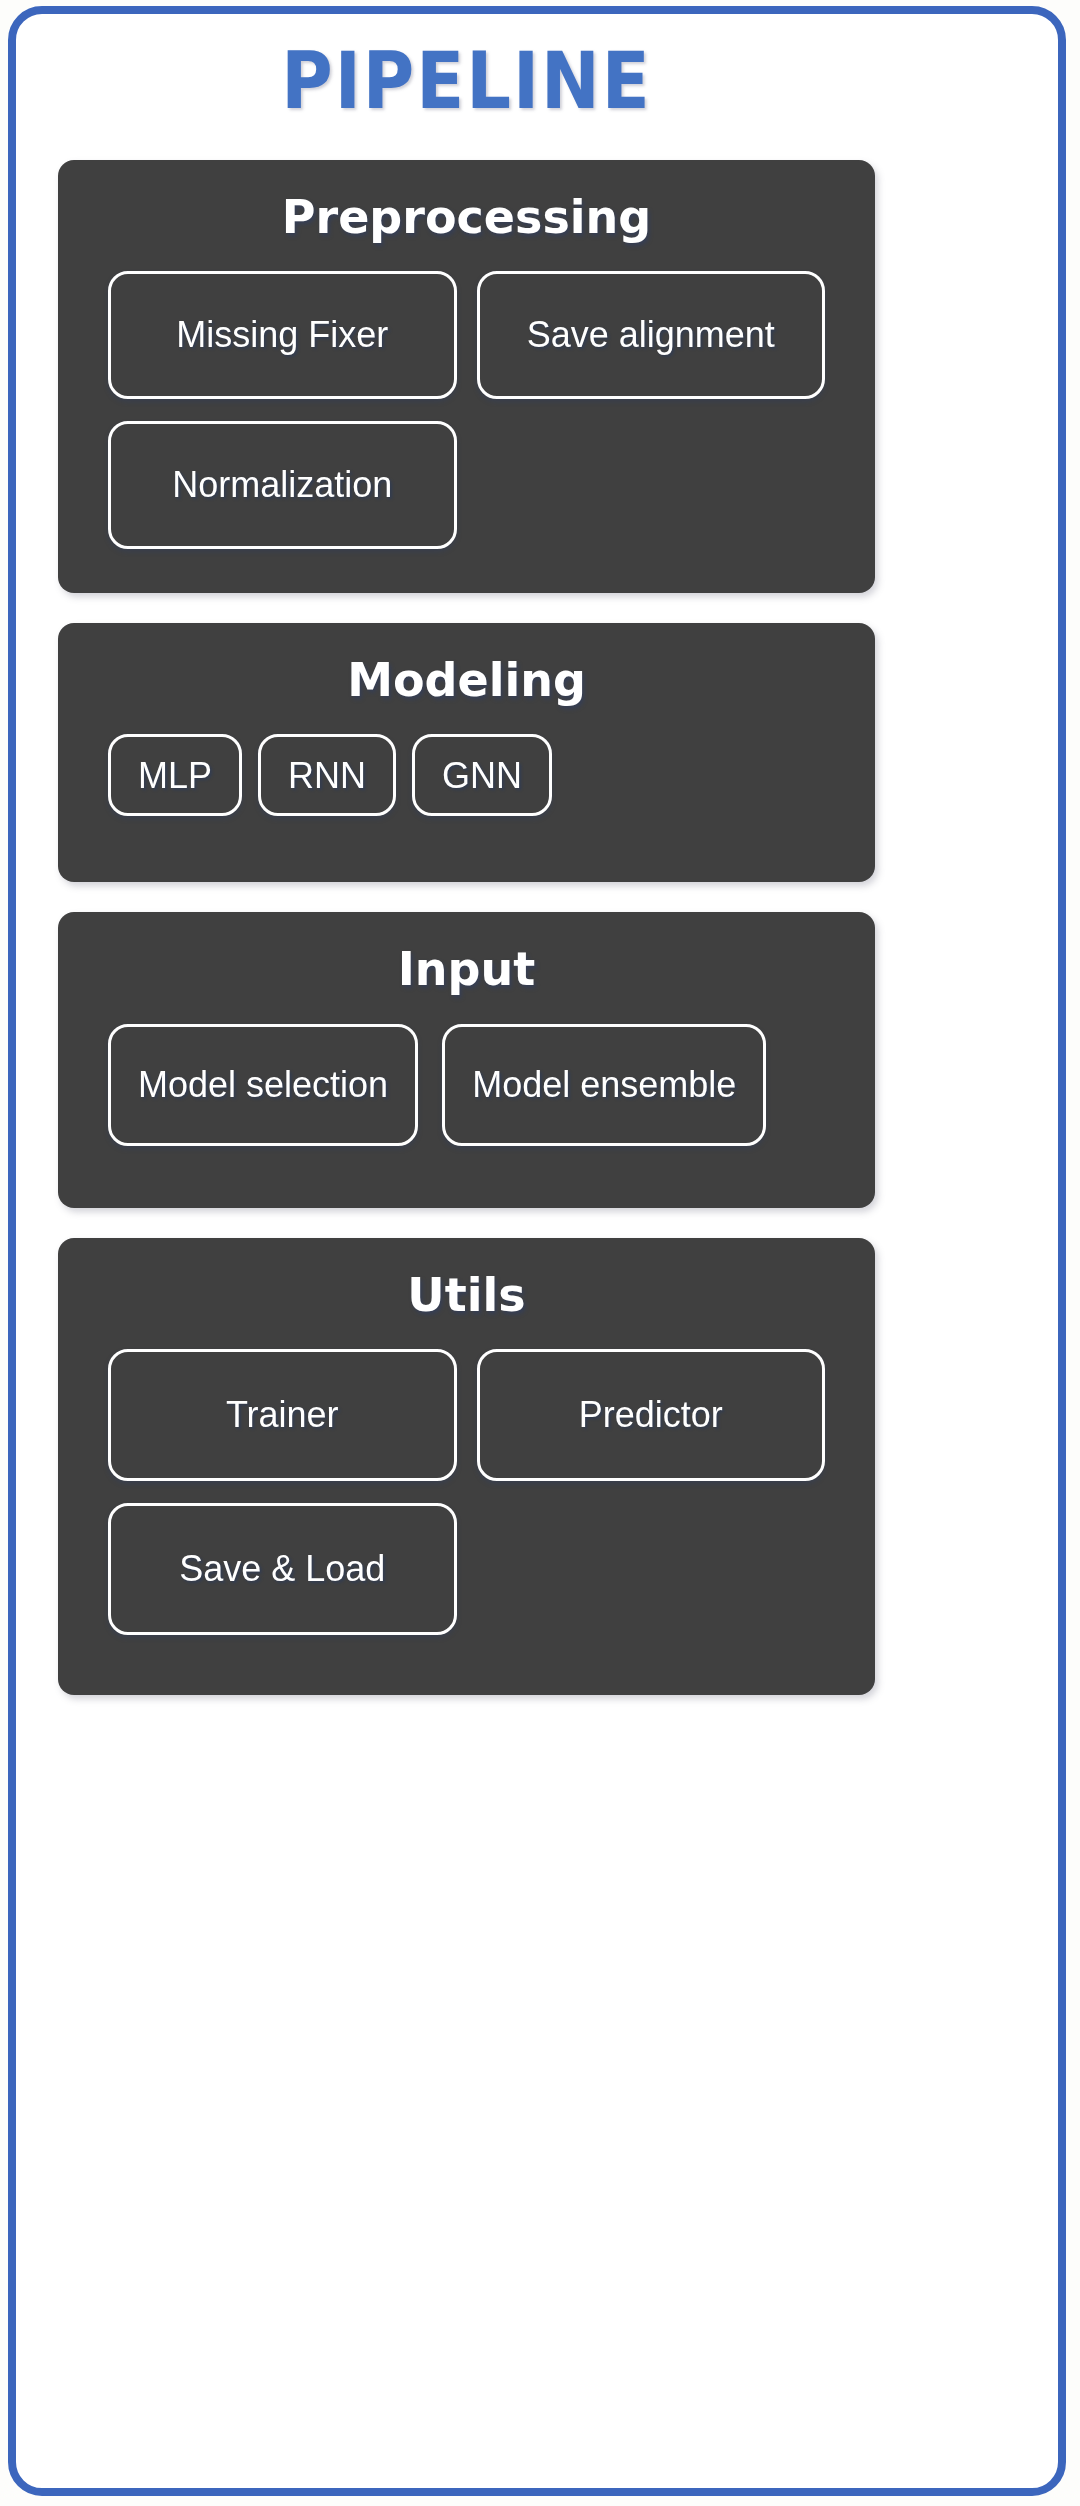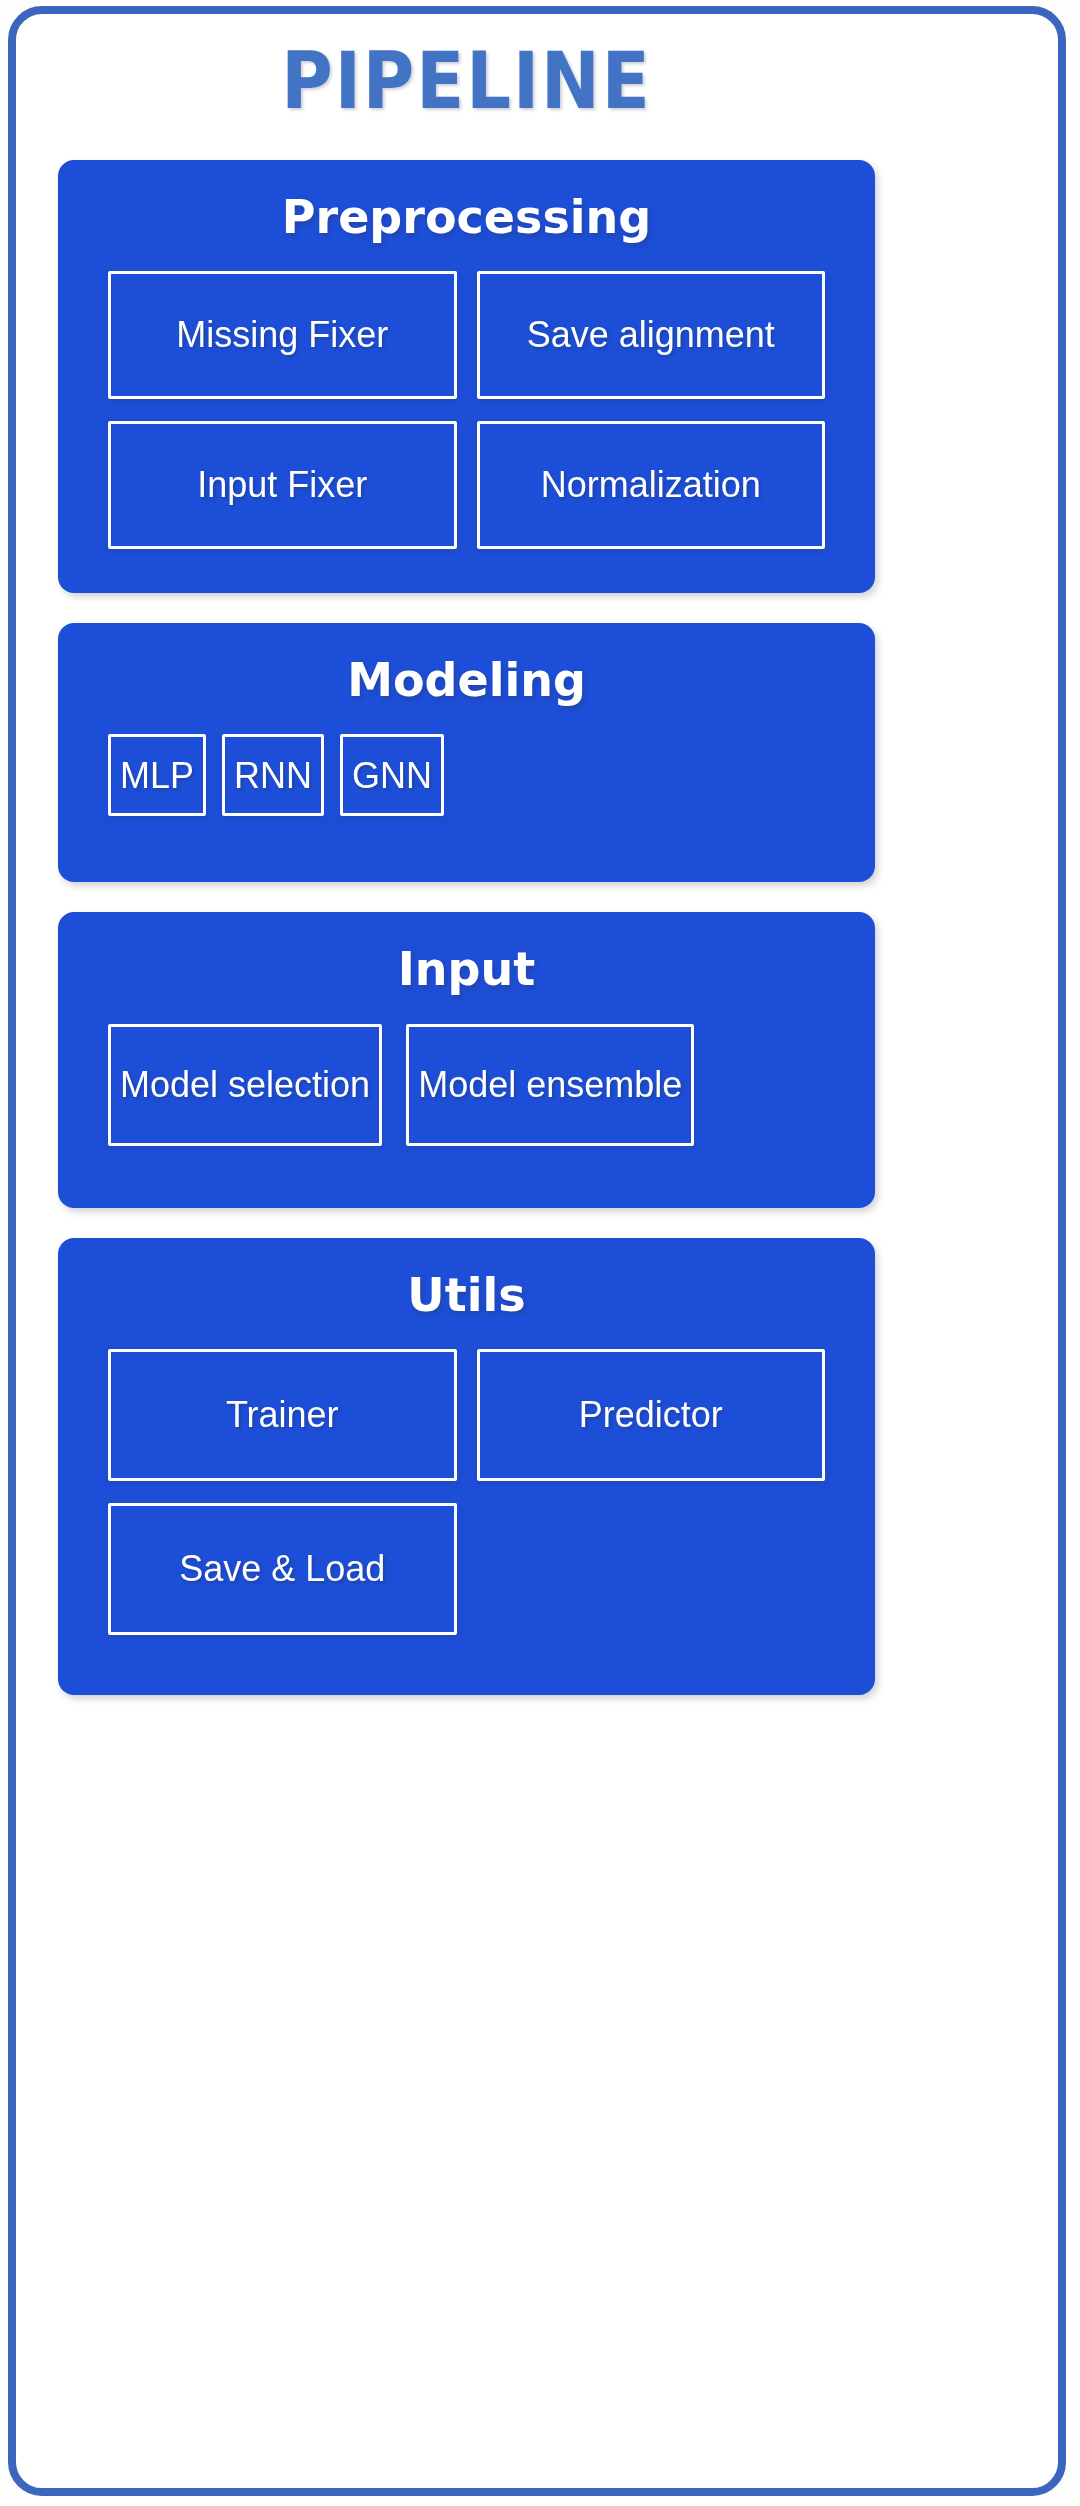--- a/index.html
+++ b/index.html
@@ -62,21 +62,21 @@
 
   
   .sections {
     margin-top: 40px;
     display: flex;
     flex-direction: column;
     gap: 30px;
   }
 
   .panel {
-    background: #1d4ed8;
+    background: #404040;
     border-radius: 16px;
     box-sizing: border-box;
     padding: 22px 50px 34px 50px;
     box-shadow: 3px 4px 7px rgba(110,110,130,0.30);
     position: relative;
   }
 
   .panel-title {
     text-align: center;
     color: #ffffff;
@@ -96,32 +96,32 @@
     row-gap: 22px;
   }
   .stack {
     display: flex;
     flex-direction: row;
     gap: 16px;
   }
 
   .item {
     border: 3px solid #ffffff;
-    border-radius: 2px;
+    border-radius: 20px;
     color: #ffffff;
     display: flex;
     align-items: center;
     justify-content: center;
     font-size: 36px;
     line-height: 1.15;
     box-sizing: border-box;
     background: transparent;
     text-shadow: 2px 2px 3px rgba(30,55,105,0.45);
     box-shadow: 0 3px 5px rgba(35,60,115,0.25);
-    padding: 0 9px;
+    padding: 0 27px;
   }
 
   .item.h-tall  { height: 128px; }
   .item.h-bar   { height: 82px;  }
   .item.h-wide  { height: 122px; }
   .item.h-util  { height: 132px; }
 
   
   .panel.preprocessing { padding-bottom: 44px; }
   .panel.modeling      { padding-bottom: 66px; }
@@ -140,21 +140,20 @@
 
     <div class="page-title">PIPELINE</div>
 
     <div class="sections">
 
       <div class="panel preprocessing">
         <div class="panel-title">Preprocessing</div>
         <div class="grid2">
           <div class="item h-tall">Missing Fixer</div>
           <div class="item h-tall">Save alignment</div>
-          <div class="item h-tall">Input Fixer</div>
           <div class="item h-tall">Normalization</div>
         </div>
       </div>
 
       <div class="panel modeling">
         <div class="panel-title">Modeling</div>
         <div class="stack">
           <div class="item h-bar">MLP</div>
           <div class="item h-bar">RNN</div>
           <div class="item h-bar">GNN</div>

